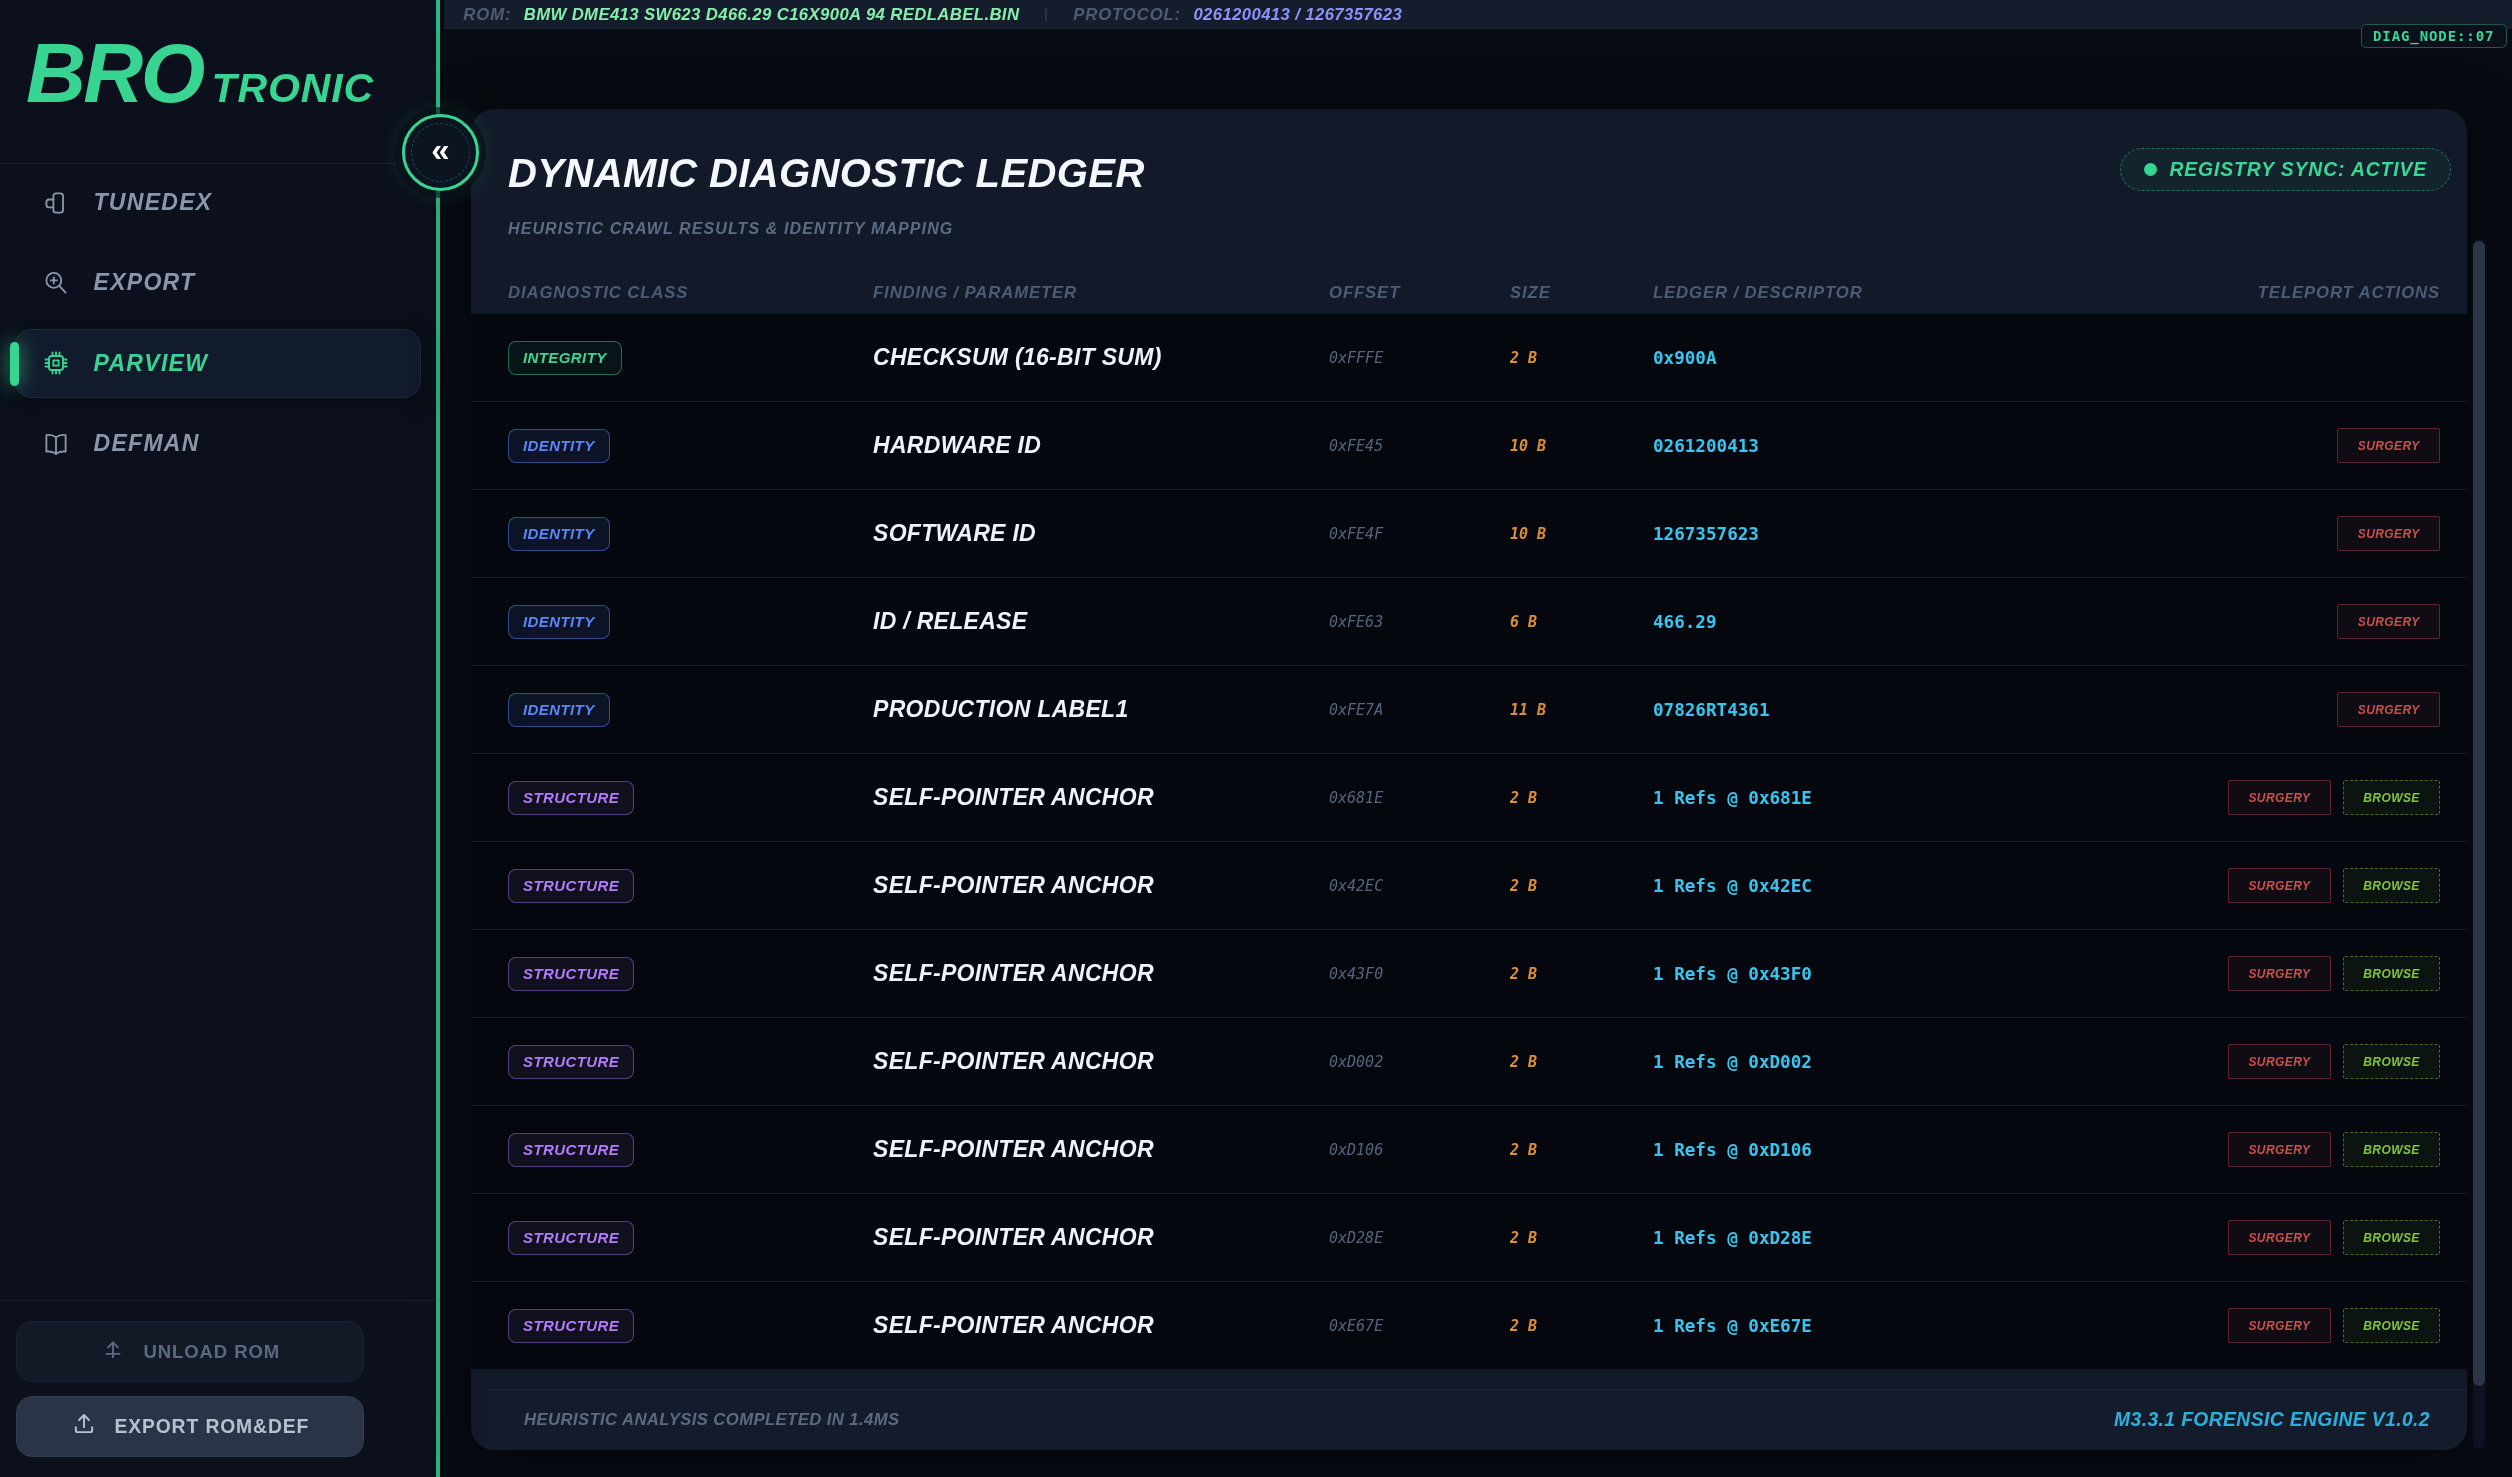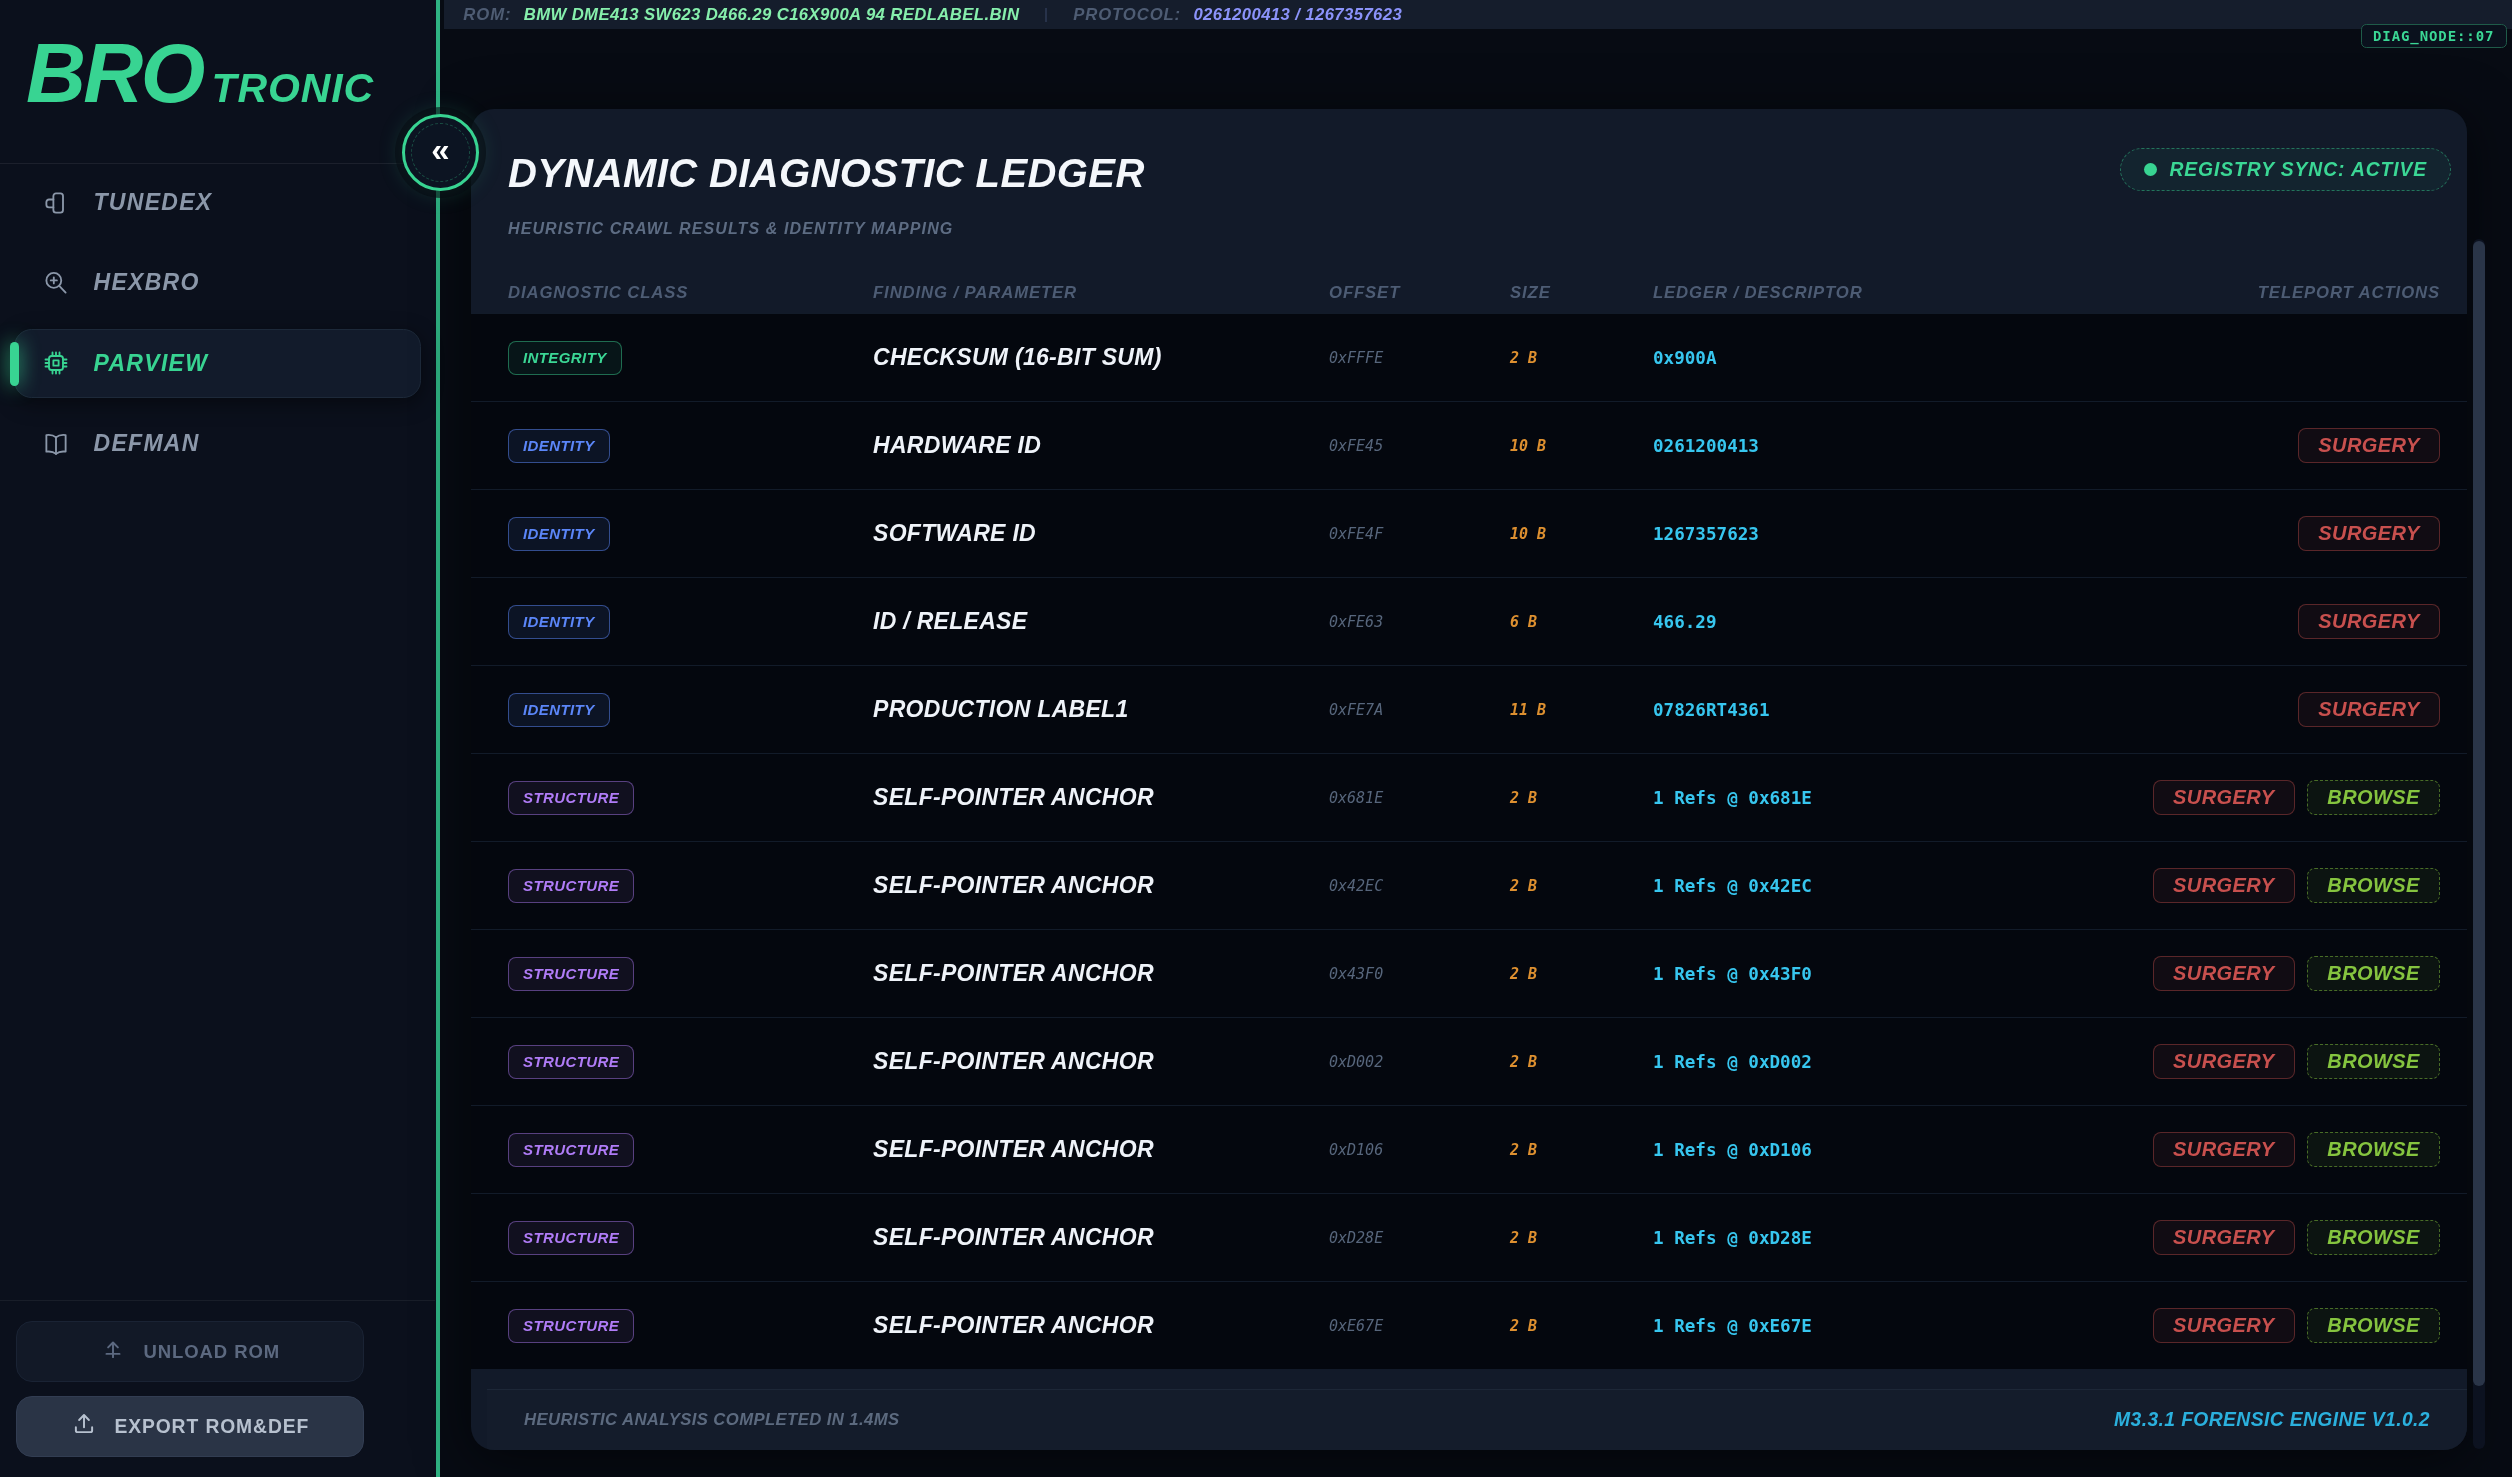--- a/index.html
+++ b/index.html
@@ -100,22 +100,22 @@
   }
   .pill.integrity { color:#3bd795; border:0.9px solid rgba(59,215,149,.45); background:rgba(59,215,149,.07); }
   .pill.identity  { color:#5b86f8; border:0.9px solid rgba(91,134,248,.5);  background:rgba(91,134,248,.10); }
   .pill.structure { color:#b07cf7; border:0.9px solid rgba(176,124,247,.45); background:rgba(176,124,247,.08); }
   .finding { font-size:23px; font-weight:900; font-style:italic; color:#eff3f9; letter-spacing:0.3px; }
   .offset { font-family:"DejaVu Sans Mono", monospace; font-style:italic; font-size:15px; color:#57667c; }
   .size   { font-family:"DejaVu Sans Mono", monospace; font-style:italic; font-weight:bold; font-size:15px; color:#de9030; }
   .value  { font-family:"DejaVu Sans Mono", monospace; font-weight:bold; font-size:17.6px; color:#37c6ef; }
   .actions { display:flex; justify-content:flex-end; gap:12.3px; }
   .abtn {
-    height:35px; padding:0 19.3px; border-radius:8px; display:flex; align-items:center;
-    font-family:"Liberation Sans", sans-serif; font-size:20px; font-weight:bold; font-style:italic;
+    height:35px; padding:0 19.3px; border-radius:2px; display:flex; align-items:center;
+    font-family:"Liberation Sans", sans-serif; font-size:12px; font-weight:bold; font-style:italic;
     letter-spacing:0.4px; cursor:pointer; background:transparent;
   }
   .abtn.surgery { color:#c8504e; border:0.9px solid rgba(200,80,78,.4); background:rgba(200,80,78,.07); }
   .abtn.browse  { color:#85c43f; border:0.9px dashed rgba(133,196,63,.5); background:rgba(133,196,63,.07); }
 
   .panel-footer {
     position:absolute; left:16px; right:0; bottom:0; height:61px;
     background:#141c2b; border-top:0.9px solid #1d2737;
     display:flex; align-items:center; justify-content:space-between; padding:0 37px;
   }
@@ -146,21 +146,21 @@
         <span class="mi-label">TUNEDEX</span>
       </div>
       <div class="menu-item">
         <span class="mi-icon">
           <svg viewBox="0 0 32 32">
             <circle cx="13.5" cy="13" r="8.5"></circle>
             <path d="M20 19.5 L27 27"></path>
             <path d="M13.5 9.5 v7 M10 13 h7"></path>
           </svg>
         </span>
-        <span class="mi-label">HEXBRO</span>
+        <span class="mi-label">EXPORT</span>
       </div>
       <div class="menu-item active">
         <span class="mi-icon">
           <svg viewBox="0 0 32 32">
             <rect x="8" y="8" width="16" height="16" rx="3"></rect>
             <rect x="13" y="13" width="6" height="6"></rect>
             <path d="M12 8 V4 M16 8 V4 M20 8 V4 M12 28 V24 M16 28 V24 M20 28 V24 M8 12 H4 M8 16 H4 M8 20 H4 M28 12 H24 M28 16 H24 M28 20 H24"></path>
           </svg>
         </span>
         <span class="mi-label">PARVIEW</span>

